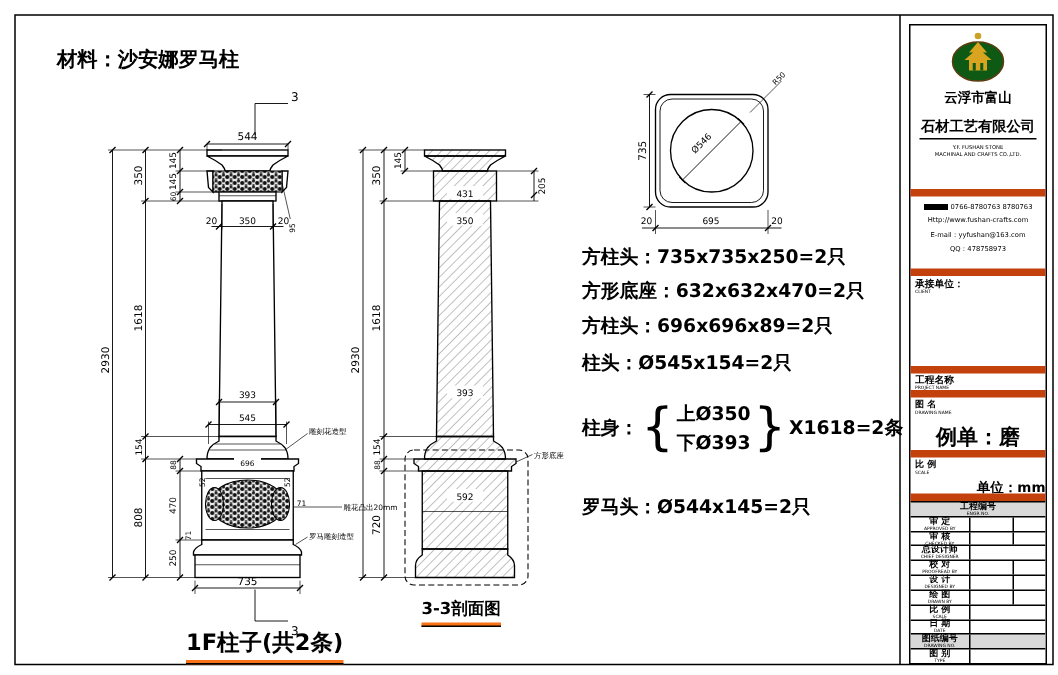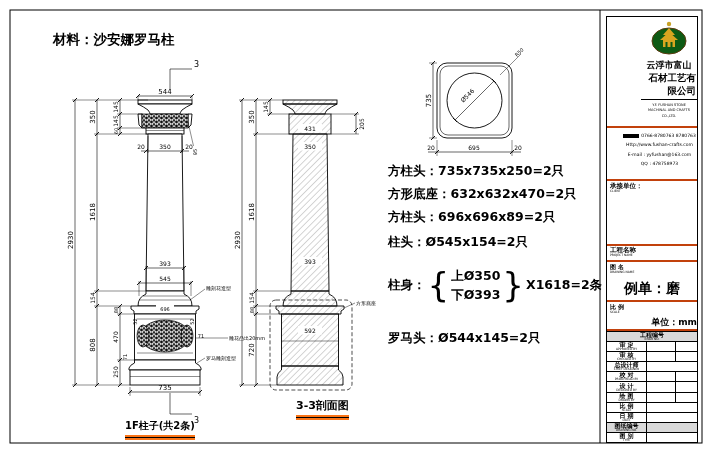--- a/index.html
+++ b/index.html
@@ -1,48 +1,48 @@
 <!DOCTYPE html>
 <html><head>
 <meta charset="utf-8">
 <style>
   html,body{margin:0;padding:0;background:#fff;}
   .sheet{position:relative;width:705px;height:450px;background:#fff;overflow:hidden;
          font-family:"DejaVu Sans",sans-serif;color:#000;}
   .abs{position:absolute;}
   .b{font-weight:bold;}
-  .nw{white-space:nowrap;margin-left:15px;}
+  .nw{white-space:nowrap;}
   
   svg text{fill:#000;}
   .ol{stroke:#000;stroke-width:0.9;fill:#fff;}
   .oh{stroke:#000;stroke-width:0.9;fill:url(#hatch);}
   .cv{stroke:#000;stroke-width:0.7;fill:url(#carve);}
   .dl{stroke:#000;stroke-width:0.6;fill:none;}
   .el{stroke:#000;stroke-width:0.45;fill:none;}
   .tick{stroke:#000;stroke-width:0.9;fill:none;}
   .dash{stroke:#000;stroke-width:0.7;fill:none;stroke-dasharray:4 2.2;}
   .wbox{fill:#fff;stroke:none;}
   text.d7{font-size:7px;text-anchor:middle;}
   text.d6{font-size:6px;text-anchor:middle;}
   text.d5{font-size:5px;text-anchor:middle;}
   text.a5{font-size:5px;text-anchor:start;}
   text.m8{font-size:8px;text-anchor:start;}
   
-  .dunder{display:inline-block;border-bottom:5px solid #f97316;padding-bottom:1.5px;position:relative;}
+  .dunder{display:inline-block;border-bottom:3px solid #f97316;padding-bottom:1.5px;position:relative;}
   .dunder::after{content:"";position:absolute;left:0;right:0;bottom:-3.5px;height:1px;background:#000;}
   
   .spec{position:absolute;left:388px;font-weight:bold;font-size:12.5px;white-space:nowrap;}
   .shaftspec{position:absolute;left:388px;top:266px;display:flex;align-items:center;font-weight:bold;font-size:12.5px;}
   .brace{font-size:34px;font-weight:normal;line-height:34px;margin:0 2px;}
   .updown div{line-height:19px;}
   
   .tb{position:absolute;left:606px;top:16px;width:92px;height:427px;border:1px solid #000;
       display:flex;flex-direction:column;box-sizing:border-box;}
-  .tb-sec{box-sizing:border-box;border-top:2px solid #c2410c;position:relative;overflow:hidden;}
-  .tb-sec:first-child{border-top:none;margin-left:34px;}
+  .tb-sec{box-sizing:border-box;border-top:5px solid #c2410c;position:relative;overflow:hidden;}
+  .tb-sec:first-child{border-top:none;}
   .co{text-align:center;}
   .co-cn1{font-size:9px;font-weight:bold;margin-top:2px;}
   .co-cn2{font-size:9.5px;font-weight:bold;display:inline-block;border-bottom:1px solid #000;padding:0 1px 1px;text-align:right;}
   .co-en{font-size:3.5px;line-height:1.5;}
   .contact{font-size:4.5px;text-align:center;line-height:2.1;padding-top:3px;}
   .blob{display:inline-block;width:16px;height:4px;background:#000;vertical-align:middle;margin-right:2px;}
   .seclabel{font-size:6.5px;font-weight:bold;padding:2px 0 0 3px;line-height:1.1;}
   .seclabel .en{display:block;font-weight:normal;font-size:3px;}
   .bigval{font-size:14px;font-weight:bold;text-align:center;margin-top:6px;}
   .scaleval{font-size:9px;font-weight:bold;text-align:right;margin-top:2px;}
@@ -266,21 +266,21 @@
     <span>X1618=2条</span>
   </div>
 
   <div class="spec" style="top:330px">
     <span>罗马头：</span><span>Ø544x145=2只</span>
   </div>
 
   <div class="abs b nw" style="left:281px;top:398px;font-size:11px">
     <span class="dunder">3-3剖面图</span>
   </div>
-  <div class="abs b nw" style="left:110px;top:419px;font-size:10px">
+  <div class="abs b nw" style="left:124px;top:419px;font-size:15px">
     <span class="dunder">1F柱子(共2条)</span>
   </div>
 
   <div class="tb">
 
     <div class="tb-sec co" style="height:109px">
       <svg width="44" height="38" viewBox="0 0 44 38" style="display:block;margin:2px auto 0">
         <circle cx="22" cy="5" r="2.2" fill="#c9a227"></circle>
         <ellipse cx="22" cy="22" rx="17" ry="13" fill="#0e5a14" stroke="#5c3b11" stroke-width="1"></ellipse>
         <polygon points="22,9 28,16 16,16" fill="#d9a520"></polygon>

